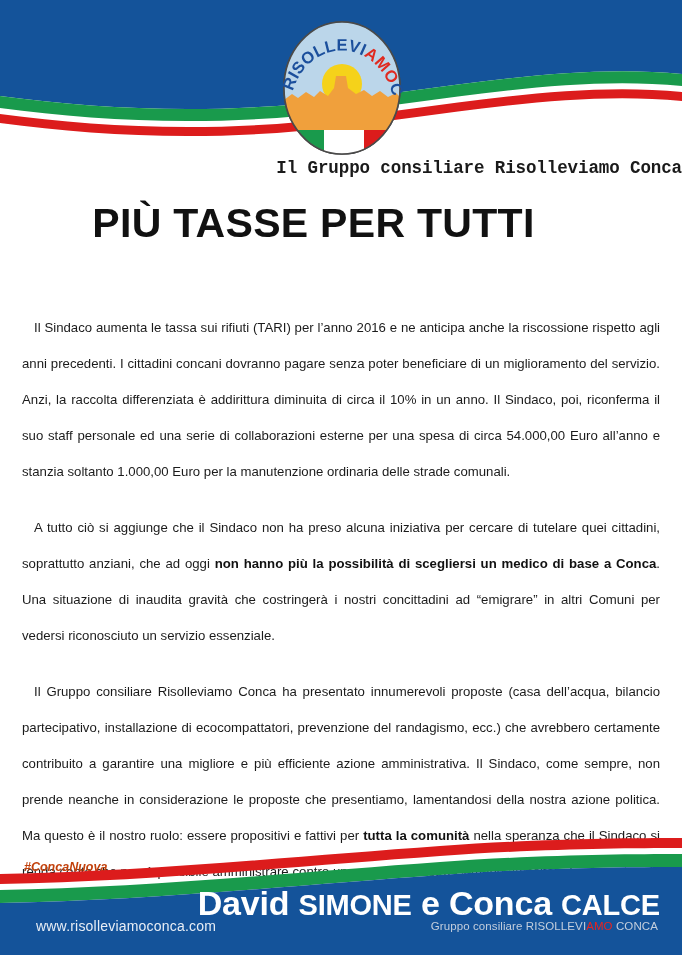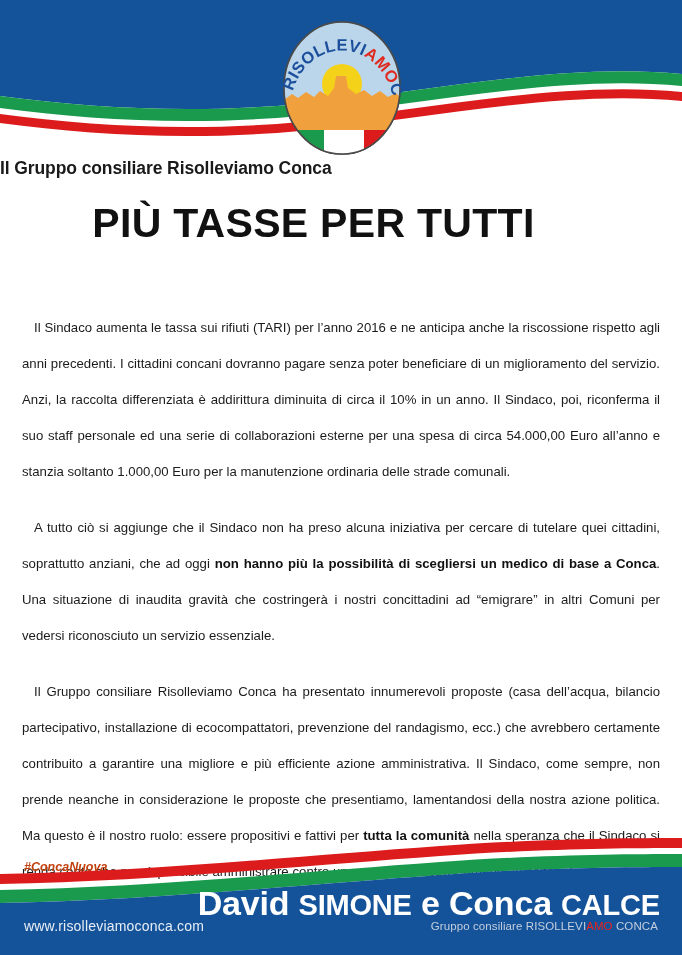--- a/index.html
+++ b/index.html
@@ -15,23 +15,24 @@
   
   .top-wave{position:absolute;top:0;left:0;width:682px;height:160px;}
   .bottom-wave{position:absolute;left:0;top:838px;width:682px;height:117px;}
 
   
   .logo{position:absolute;left:276px;top:18px;width:132px;height:140px;}
 
   
   .subtitle{
     position:absolute;top:158px;left:0;width:682px;
-    text-align:left;
+    text-align:right;
     font-size:17.5px;font-weight:bold;color:#1a1a1a;
     letter-spacing:-0.1px;
+    font-family:Liberation Mono, monospace;
   }
   .headline{
     position:absolute;top:200px;left:0;width:627px;
     text-align:center;
     font-size:41px;font-weight:bold;color:#111;
     letter-spacing:0.3px;
   }
 
   
   .body-copy{
@@ -64,21 +65,21 @@
 
   
   .hashtag{
     position:absolute;left:24px;top:860px;
     font-size:12.5px;font-weight:bold;font-style:italic;
     color:#c2410c;
   }
 
   
   .site-url{
-    position:absolute;left:24px;top:918px;
+    position:absolute;left:36px;top:918px;
     font-size:14px;color:#e8eef6;letter-spacing:.2px;
   }
   .names{
     position:absolute;right:22px;top:884px;
     font-size:29px;font-weight:bold;color:#ffffff;
     letter-spacing:-.2px;white-space:nowrap;
   }
   .names .small{font-size:34px;font-weight:bold;}
   .group-line{
     position:absolute;right:24px;top:920px;

